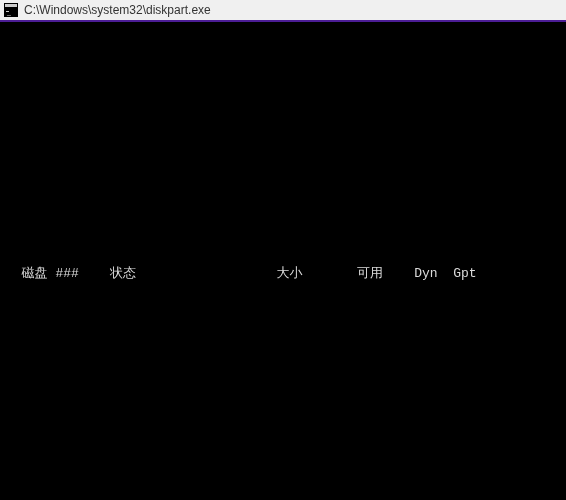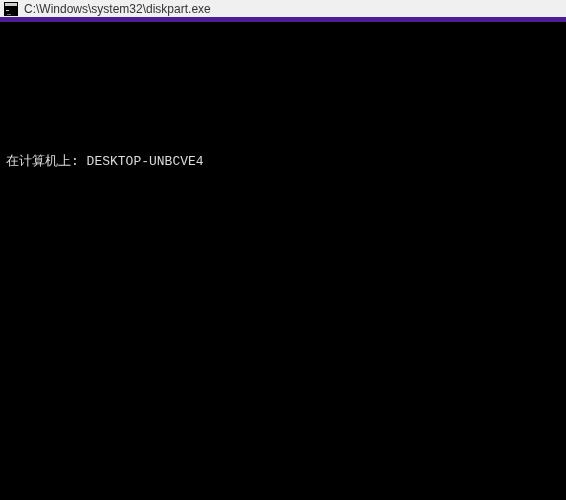--- a/index.html
+++ b/index.html
@@ -20,21 +20,21 @@
   }
   .titlebar {
     height: 22px;
     background: #f0f0f0;
     color: #333;
     display: flex;
     align-items: center;
     padding: 0 4px;
     font-family: "Segoe UI", Tahoma, sans-serif;
     font-size: 12px;
-    border-bottom: 5px solid #4c1d95;
+    border-bottom: 2px solid #4c1d95;
     box-sizing: border-box;
   }
   .titlebar .icon {
     width: 14px;
     height: 14px;
     margin-right: 6px;
     display: inline-flex;
     align-items: center;
     justify-content: center;
   }
@@ -61,24 +61,24 @@
         <rect x="2" y="8" width="3" height="1" fill="#ccc"></rect>
         <text x="3" y="11" font-size="7" fill="#ccc">_</text>
       </svg>
     </span>
     <span>C:\Windows\system32\diskpart.exe</span>
   </div>
 
   <div class="console">
     <div class="blank"></div>
     <div class="blank"></div>
-    <div>在计算机上: DESKTOP-UNBCVE4</div>
     <div class="blank"></div>
     <div class="blank"></div>
 
+    <div id="disk-header">  磁盘 ###    状态                  大小       可用    Dyn  Gpt</div>
     
     
     
 
     
     
     
     
 
     

